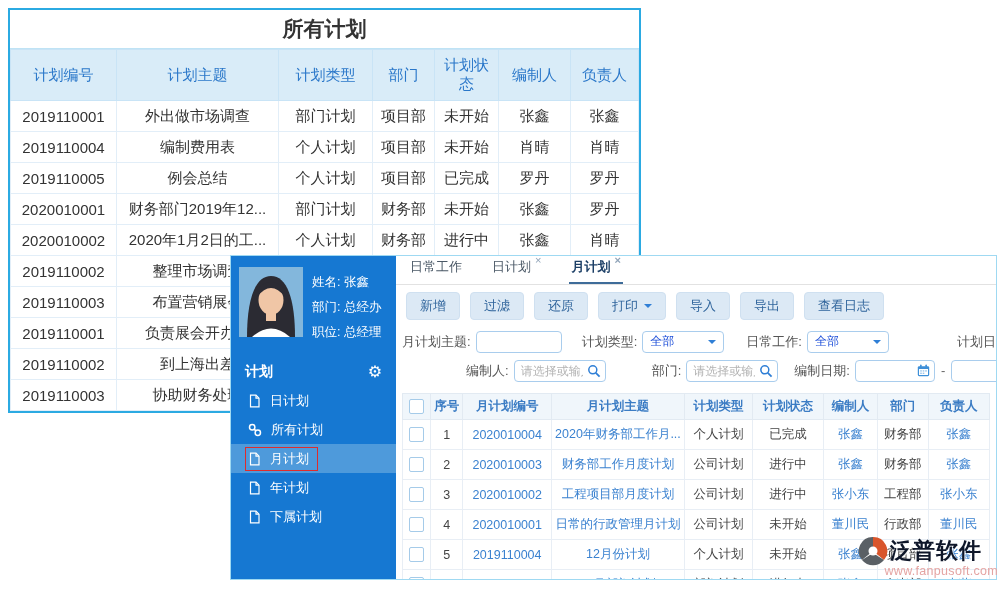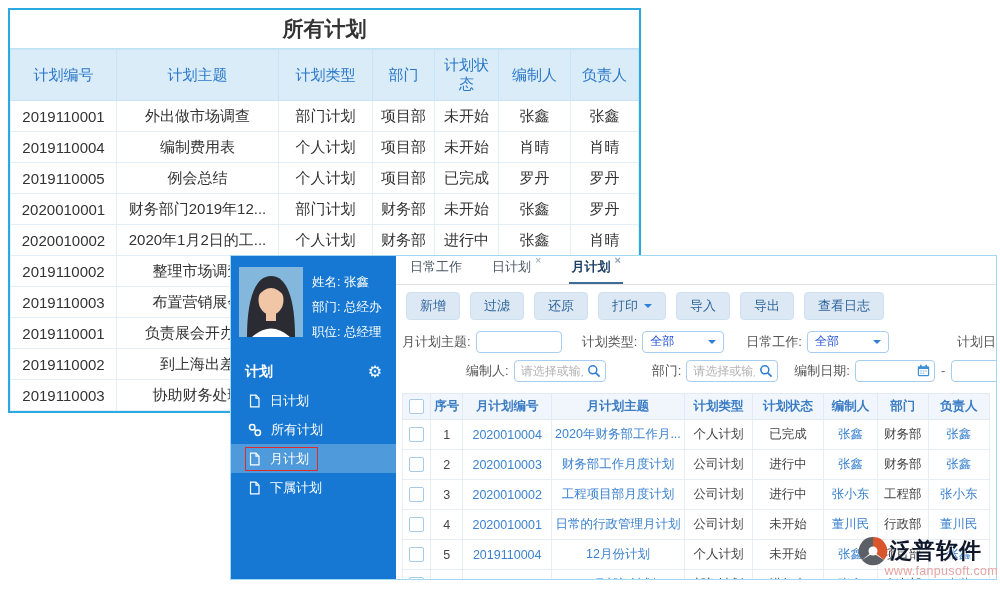--- a/index.html
+++ b/index.html
@@ -261,20 +261,29 @@
             <span>所有计划</span>
           </span>
       </div>
       <div class="menu-item active">
         <span class="item-inner red-box">
             <svg class="mi-icon" width="13" height="14" viewBox="0 0 13 14">
               <path d="M2.5 1.2 H8 L11 4.2 V12.8 H2.5 Z" fill="none" stroke="#fff" stroke-width="1.2"></path>
               <path d="M8 1.2 V4.2 H11" fill="none" stroke="#fff" stroke-width="1.2"></path>
             </svg>
             <span>月计划</span>
+          </span>
+      </div>
+      <div class="menu-item">
+        <span class="item-inner">
+            <svg class="mi-icon" width="13" height="14" viewBox="0 0 13 14">
+              <path d="M2.5 1.2 H8 L11 4.2 V12.8 H2.5 Z" fill="none" stroke="#fff" stroke-width="1.2"></path>
+              <path d="M8 1.2 V4.2 H11" fill="none" stroke="#fff" stroke-width="1.2"></path>
+            </svg>
+            <span>年计划</span>
           </span>
       </div>
       <div class="menu-item">
         <span class="item-inner">
             <svg class="mi-icon" width="13" height="14" viewBox="0 0 13 14">
               <path d="M2.5 1.2 H8 L11 4.2 V12.8 H2.5 Z" fill="none" stroke="#fff" stroke-width="1.2"></path>
               <path d="M8 1.2 V4.2 H11" fill="none" stroke="#fff" stroke-width="1.2"></path>
             </svg>
             <span>下属计划</span>
           </span>

